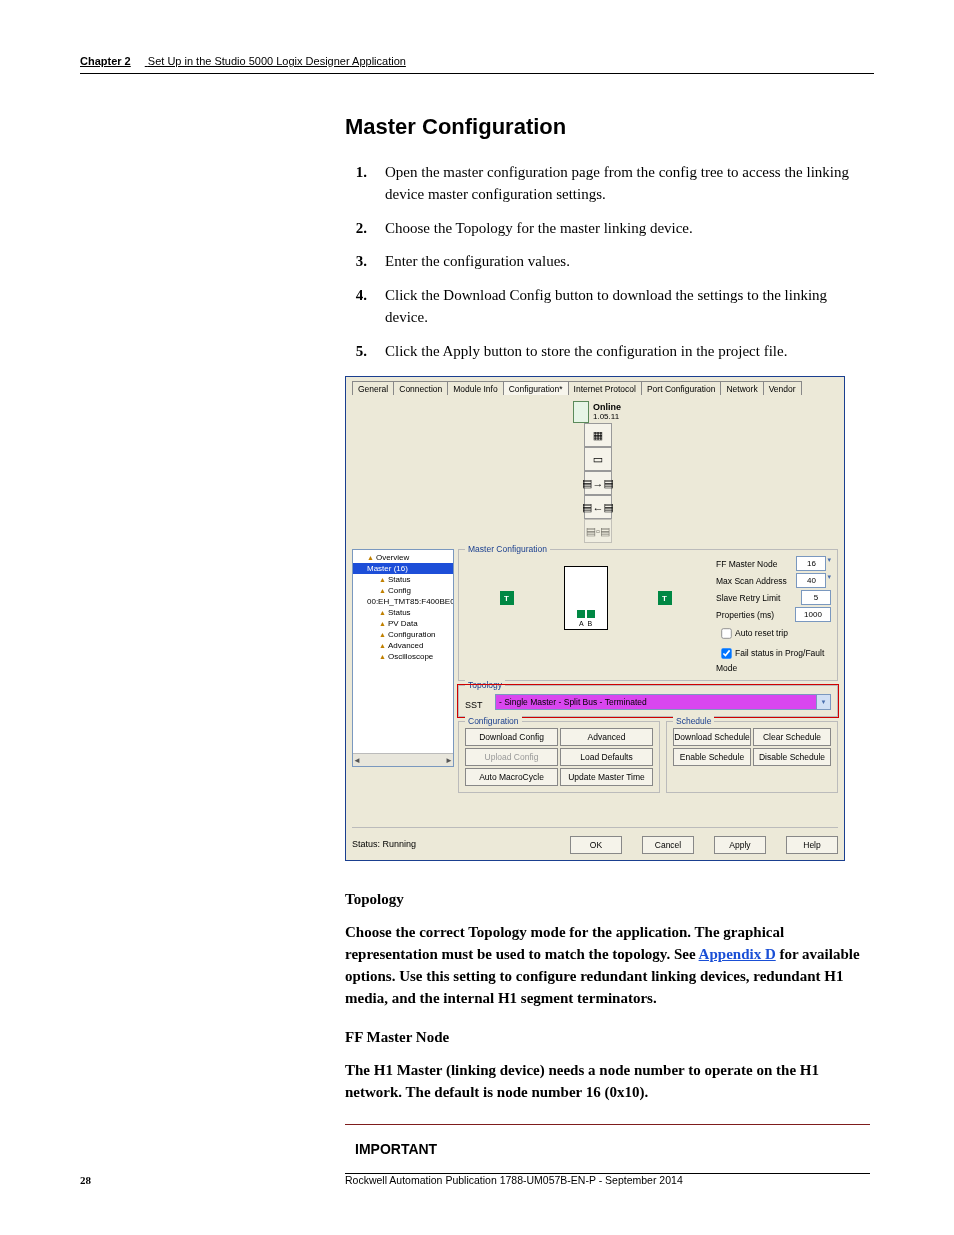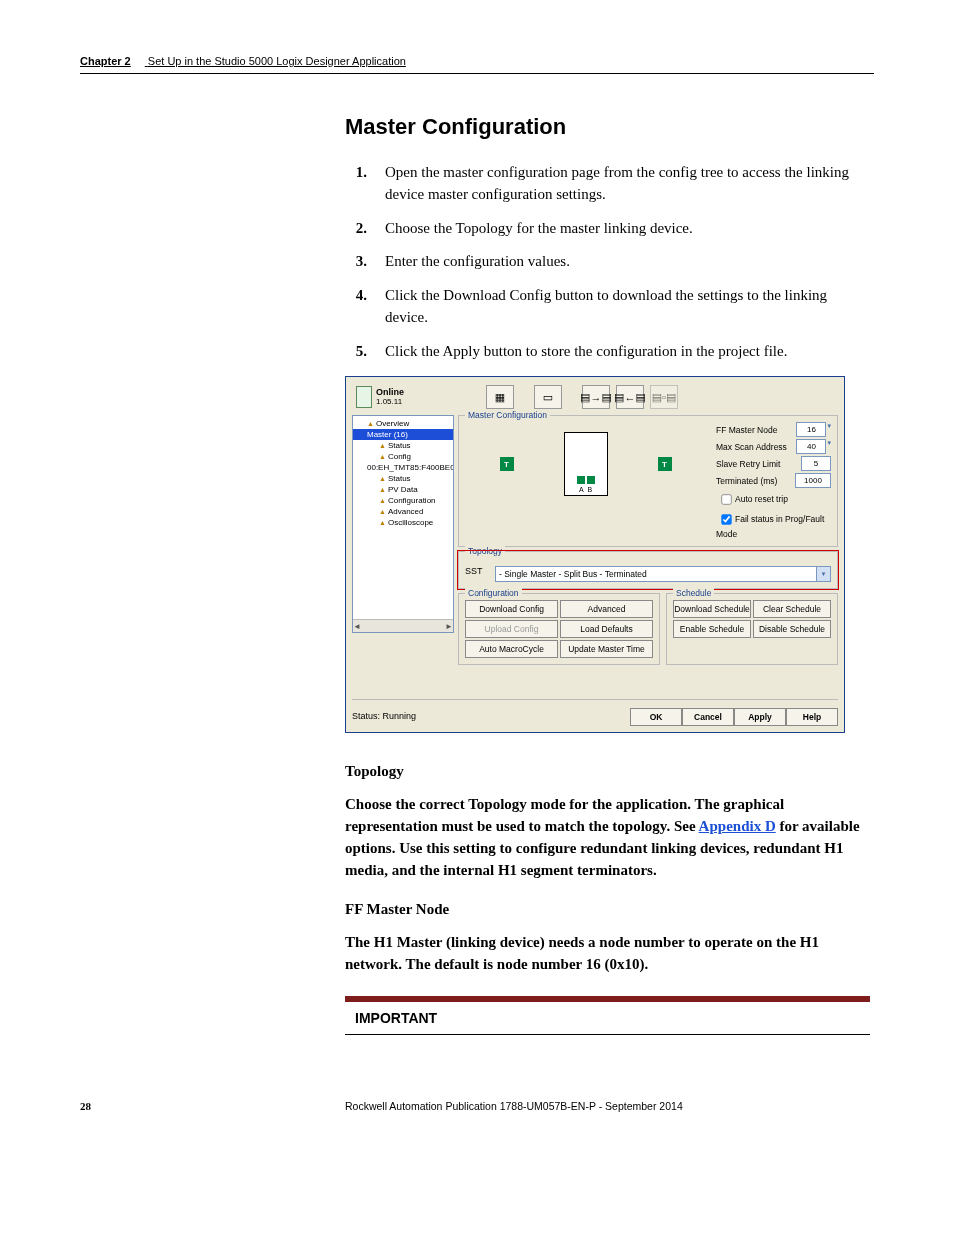--- a/index.html
+++ b/index.html
@@ -75,21 +75,21 @@
   .dlg-title .txt { font-weight: bold; flex:1; }
   .winbtns { display:flex; gap:1px; }
   .winbtn { width:12px;height:12px;border:1px solid #fff;display:flex;align-items:center;justify-content:center;font-size:8px;font-weight:bold; }
   .winbtn.min{background:#5b8ee6;}
   .winbtn.max{background:#5b8ee6;}
   .winbtn.cls{background:#e85050;color:#fff;}
   .dlg-body { padding: 4px 6px 6px 6px; }
   .tabs { display:flex; font-size:8.5px; margin-bottom:2px; }
   .tab { padding:2px 5px 1px 5px; border:1px solid #888; border-bottom:none; background:#ece9d8; margin-right:-1px; position:relative; }
   .tab.active { background:#f7f5ec; z-index:1; }
-  .toolbar-row { display:flex; align-items:center; padding:4px 0; }
+  .toolbar-row { display:flex; align-items:center; padding:4px 0;flex-direction:column; }
   .online-box { display:flex;align-items:center;gap:4px;margin-left:4px; }
   .online-icon{width:14px;height:20px;background:#e6f5e6;border:1px solid #5a8a5a;}
   .online-text{font-weight:bold;font-size:9px;line-height:1;}
   .online-sub{font-size:8px;}
   .tbtn { width:26px;height:22px;border:1px solid #999;background:#f5f3ea;margin-left:6px;display:flex;align-items:center;justify-content:center;font-size:11px; }
   .tbtn.disabled{opacity:0.5;}
   .main-area { display:flex; gap:4px; margin-top:2px; }
   .tree { width:100px;border:1px solid #7a98bf;background:#fff;height:212px;overflow:hidden;font-size:8px;padding:2px 0;position:relative; }
   .tree-item{white-space:nowrap;padding:0 2px 0 14px;line-height:11px;}
   .tree-item.sel{background:#1d4ed8;color:#fff;}
@@ -105,52 +105,52 @@
   .device-box .dbrow{display:flex;gap:2px;}
   .term{width:14px;height:14px;background:#084;display:flex;align-items:center;justify-content:center;color:#fff;font-weight:bold;font-size:8px;}
   .field-row{display:flex;align-items:center;justify-content:space-between;margin:2px 0;font-size:8.5px;}
   .field-row .inp{width:28px;height:13px;border:1px solid #7a98bf;background:#fff;font-size:8px;display:flex;align-items:center;justify-content:center;}
   .field-row .dd{font-size:7px;color:#4a6fae;margin-left:1px;}
   .chk{font-size:8.5px;margin:1px 0;}
   .chk input{margin-right:2px;vertical-align:middle;transform:scale(0.8);}
   .master-flex{display:flex;gap:10px;}
   .master-left{flex:1;}
   .master-right{width:115px;}
-  .select-row{display:flex;align-items:flex-start;margin-top:10px;}
+  .select-row{display:flex;align-items:flex-end;margin-top:4px;}
   .select-row .sel-abbr{width:30px;}
-  .select-box{flex:1;height:14px;border:1px solid #7a98bf;background:#ffffff;display:flex;align-items:center;padding:0 3px;font-size:8.5px;position:relative;}
+  .select-box{flex:1;height:14px;border:1px solid #7a98bf;background:#d946ef;display:flex;align-items:center;padding:0 3px;font-size:8.5px;position:relative;}
   .select-box .caret{position:absolute;right:0;top:0;bottom:0;width:13px;background:#d1e0f5;border-left:1px solid #7a98bf;display:flex;align-items:center;justify-content:center;font-size:6px;color:#4a6fae;}
   .btn-row-wrap{display:flex;gap:6px;}
   .btn-col{flex:1;}
   .btn-col.narrow{width:158px;flex:none;}
   .cfgbtn{height:16px;border:1px solid #888;background:#f5f3ea;font-size:8.5px;display:flex;align-items:center;justify-content:center;margin-top:2px;}
   .cfgbtn.disabled{color:#999;}
   .btn-pair{display:flex;gap:2px;}
   .btn-pair .cfgbtn{flex:1;}
   .status-row{border-top:1px solid #bbb;margin-top:30px;padding-top:6px;display:flex;align-items:center;justify-content:space-between;}
-  .dlg-bottom-btns{display:flex;gap:0;font-weight:bold;}
+  .dlg-bottom-btns{display:flex;gap:20px;}
   .dlg-bottom-btns .cfgbtn{width:50px;}
   h3.sub-title {
     font-family: Georgia, serif;
     font-size: 15px;
     font-weight: bold;
     margin: 0 0 14px 0;
   }
   p.body-text {
     font-size: 15px;
     line-height: 1.45;
     margin: 0 0 20px 0;
     font-weight: bold;
   }
   a.doclink { color: #1a4fd6; text-decoration: underline; }
   .important-box {
-    border-top: 6px solid #7f1d1d;
+    border-top: 1px solid #7f1d1d;
     border-bottom: 1px solid #000;
     display: flex;
-    padding: 8px 10px;
+    padding: 16px 10px;
     margin-top: 4px;
   }
   .important-box .important-label {
     font-family: Arial, Helvetica, sans-serif;
     font-weight: bold;
     font-size: 14px;
     width: 110px;
     flex-shrink: 0;
   }
   .important-box .important-text {
@@ -203,20 +203,30 @@
         </li>
       <li>
           <span class="num">5.</span>
           <div class="step-body">Click the Apply button to store the configuration in the project file.</div>
         </li>
     </ol>
 
     <div class="screenshot-wrap">
       <div class="dlg">
         <div class="dlg-body">
+          <div class="tabs">
+            <div class="tab">General</div>
+            <div class="tab">Connection</div>
+            <div class="tab">Module Info</div>
+            <div class="tab active">Configuration*</div>
+            <div class="tab">Internet Protocol</div>
+            <div class="tab">Port Configuration</div>
+            <div class="tab">Network</div>
+            <div class="tab">Vendor</div>
+          </div>
 
           <div class="toolbar-row">
             <div class="online-box">
               <div class="online-icon"></div>
               <div>
                 <div class="online-text">Online</div>
                 <div class="online-sub">1.05.11</div>
               </div>
             </div>
             <div style="flex:1"></div>
@@ -278,21 +288,21 @@
                         <span style="display:flex">
                           <span class="inp">40</span>
                           <span class="dd">▾</span>
                         </span>
                       </div>
                     <div class="field-row">
                         <span>Slave Retry Limit</span>
                         <span class="inp">5</span>
                       </div>
                     <div class="field-row">
-                        <span>Terminated (ms)</span>
+                        <span>Properties (ms)</span>
                         <span class="inp" style="width:34px">1000</span>
                       </div>
                     <div class="chk"><input type="checkbox" style=""><span>Auto reset trip</span></div>
                     <div class="chk"><input type="checkbox" checked="" style=""><span>Fail status in Prog/Fault Mode</span></div>
                   </div>
                 </div>
               </div>
 
               <div class="groupbox" style="position:relative">
                 <span class="legend">Topology</span>

